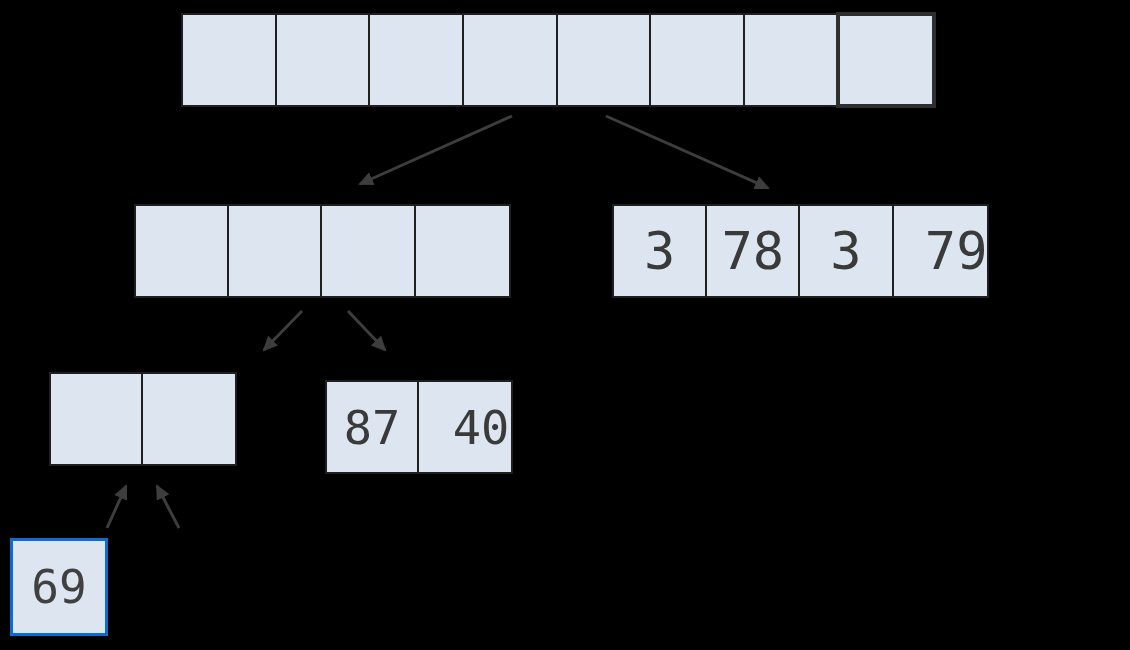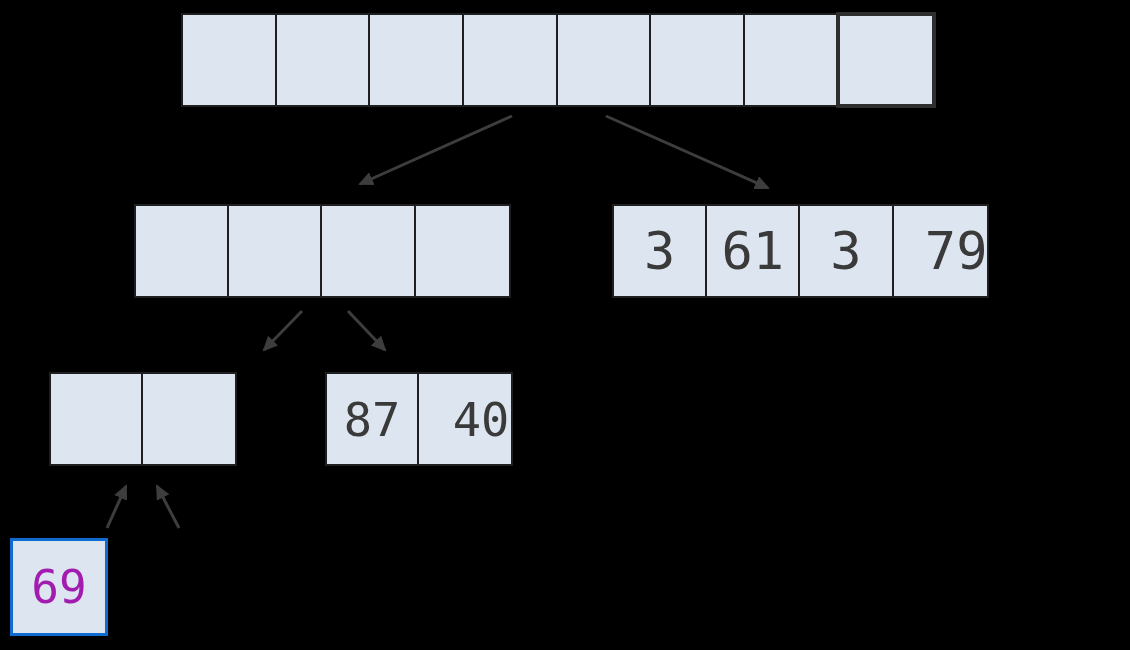--- a/index.html
+++ b/index.html
@@ -56,21 +56,21 @@
     position: absolute;
     width: 98px;
     height: 98px;
     border: 3px solid #0e6bd0;
     background: #dde6f0;
     box-sizing: border-box;
     display: flex;
     align-items: center;
     justify-content: center;
     font-size: 46px;
-    color: #a21caf;
+    color: #404040;
   }
 </style>
 </head>
 <body>
 
 <div class="stage">
 
   <svg class="arrows-layer" viewBox="0 0 1130 650" xmlns="http://www.w3.org/2000/svg">
     <defs>
       <marker id="ah" markerUnits="userSpaceOnUse" markerWidth="18" markerHeight="14" refX="13" refY="7" orient="auto">
@@ -98,30 +98,30 @@
 
   <div class="array cells-4" style="left:134px; top:204px;">
     <div class="cell"></div>
     <div class="cell"></div>
     <div class="cell"></div>
     <div class="cell"></div>
   </div>
 
   <div class="array cells-4 text-lg" style="left:612px; top:204px;">
     <div class="cell">3</div>
-    <div class="cell">61</div>
+    <div class="cell">78</div>
     <div class="cell">3</div>
     <div class="cell">79</div>
   </div>
 
   <div class="array cells-2" style="left:49px; top:372px;">
     <div class="cell"></div>
     <div class="cell"></div>
   </div>
 
-  <div class="array cells-2 text-md" style="left:325px; top:372px;text-align:center;">
+  <div class="array cells-2 text-md" style="left:325px; top:380px;text-align:center;">
     <div class="cell">87</div>
     <div class="cell">40</div>
   </div>
 
   <div class="leaf" style="left:10px; top:538px;">69</div>
 
 </div>
 
 </body></html>

